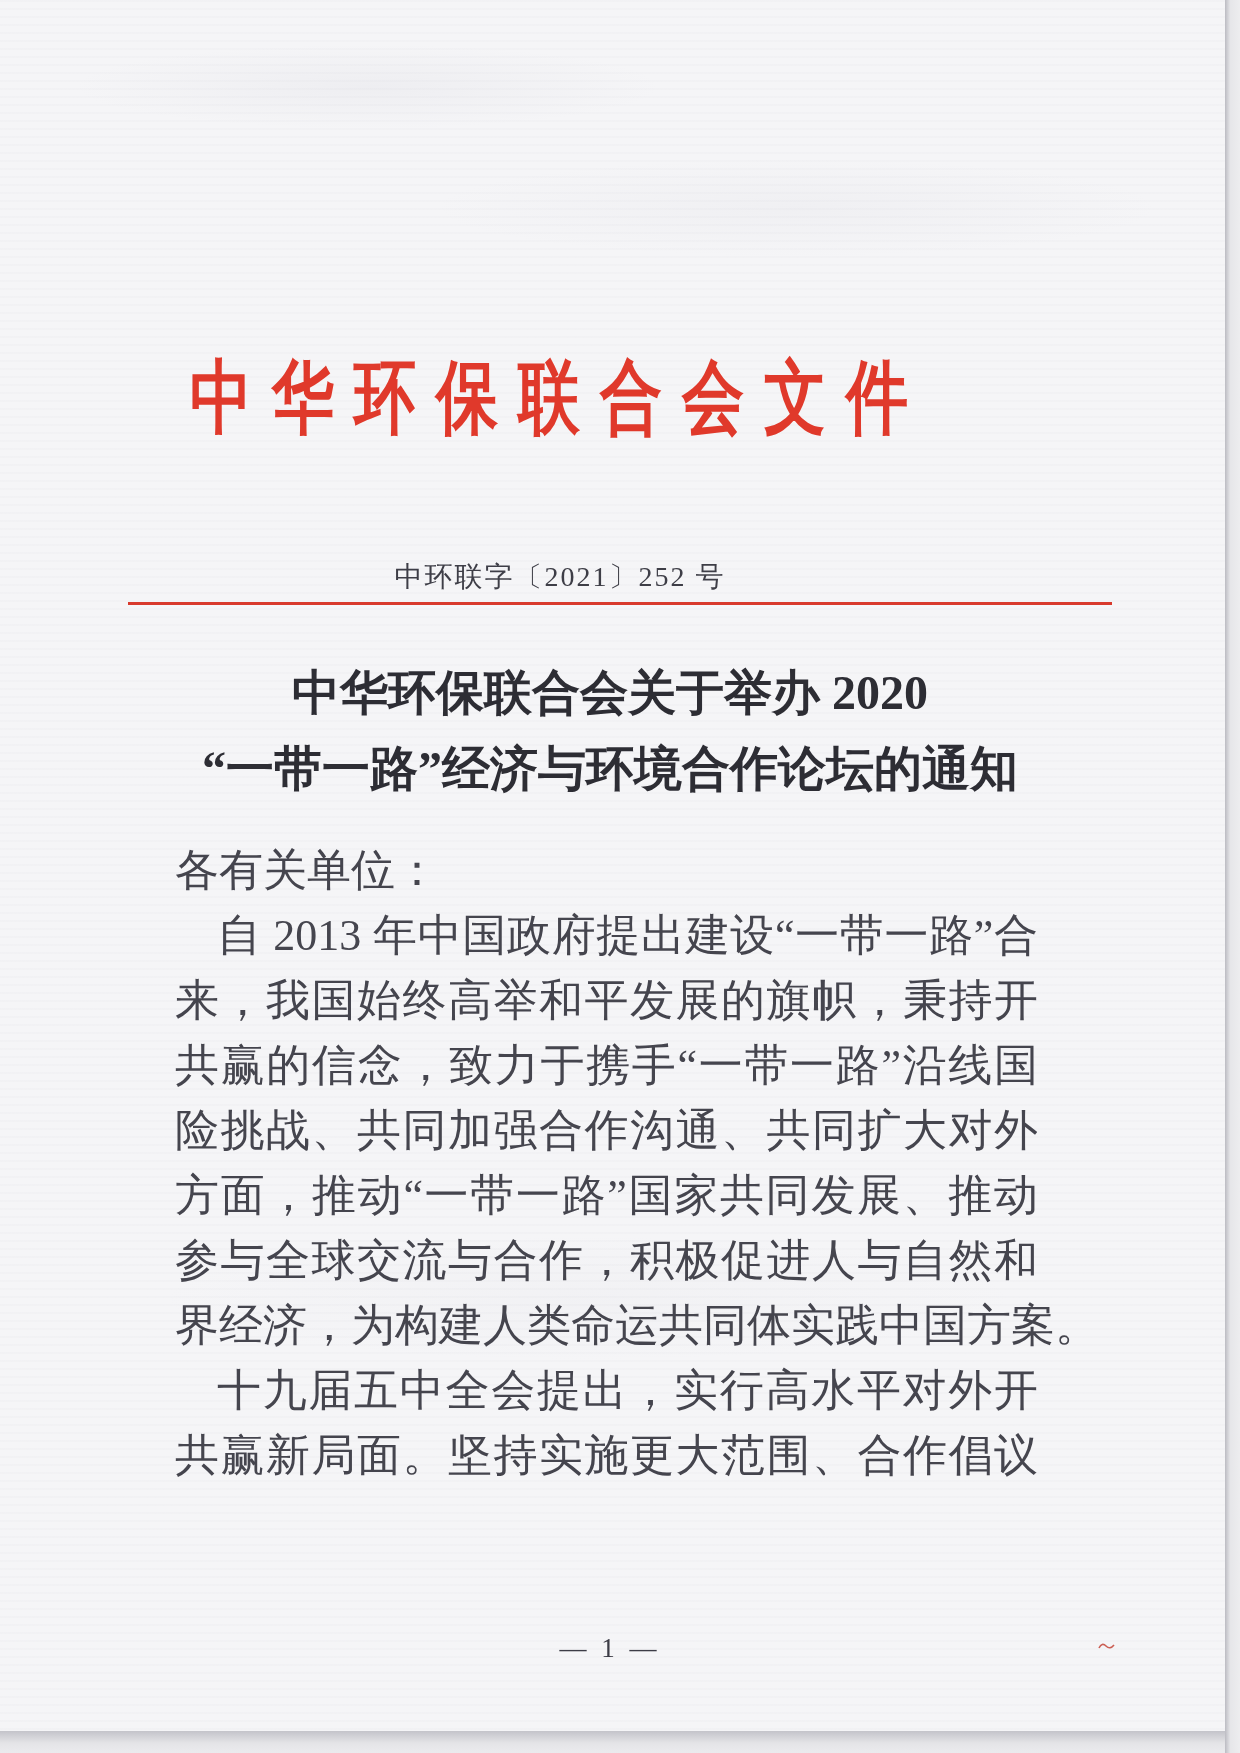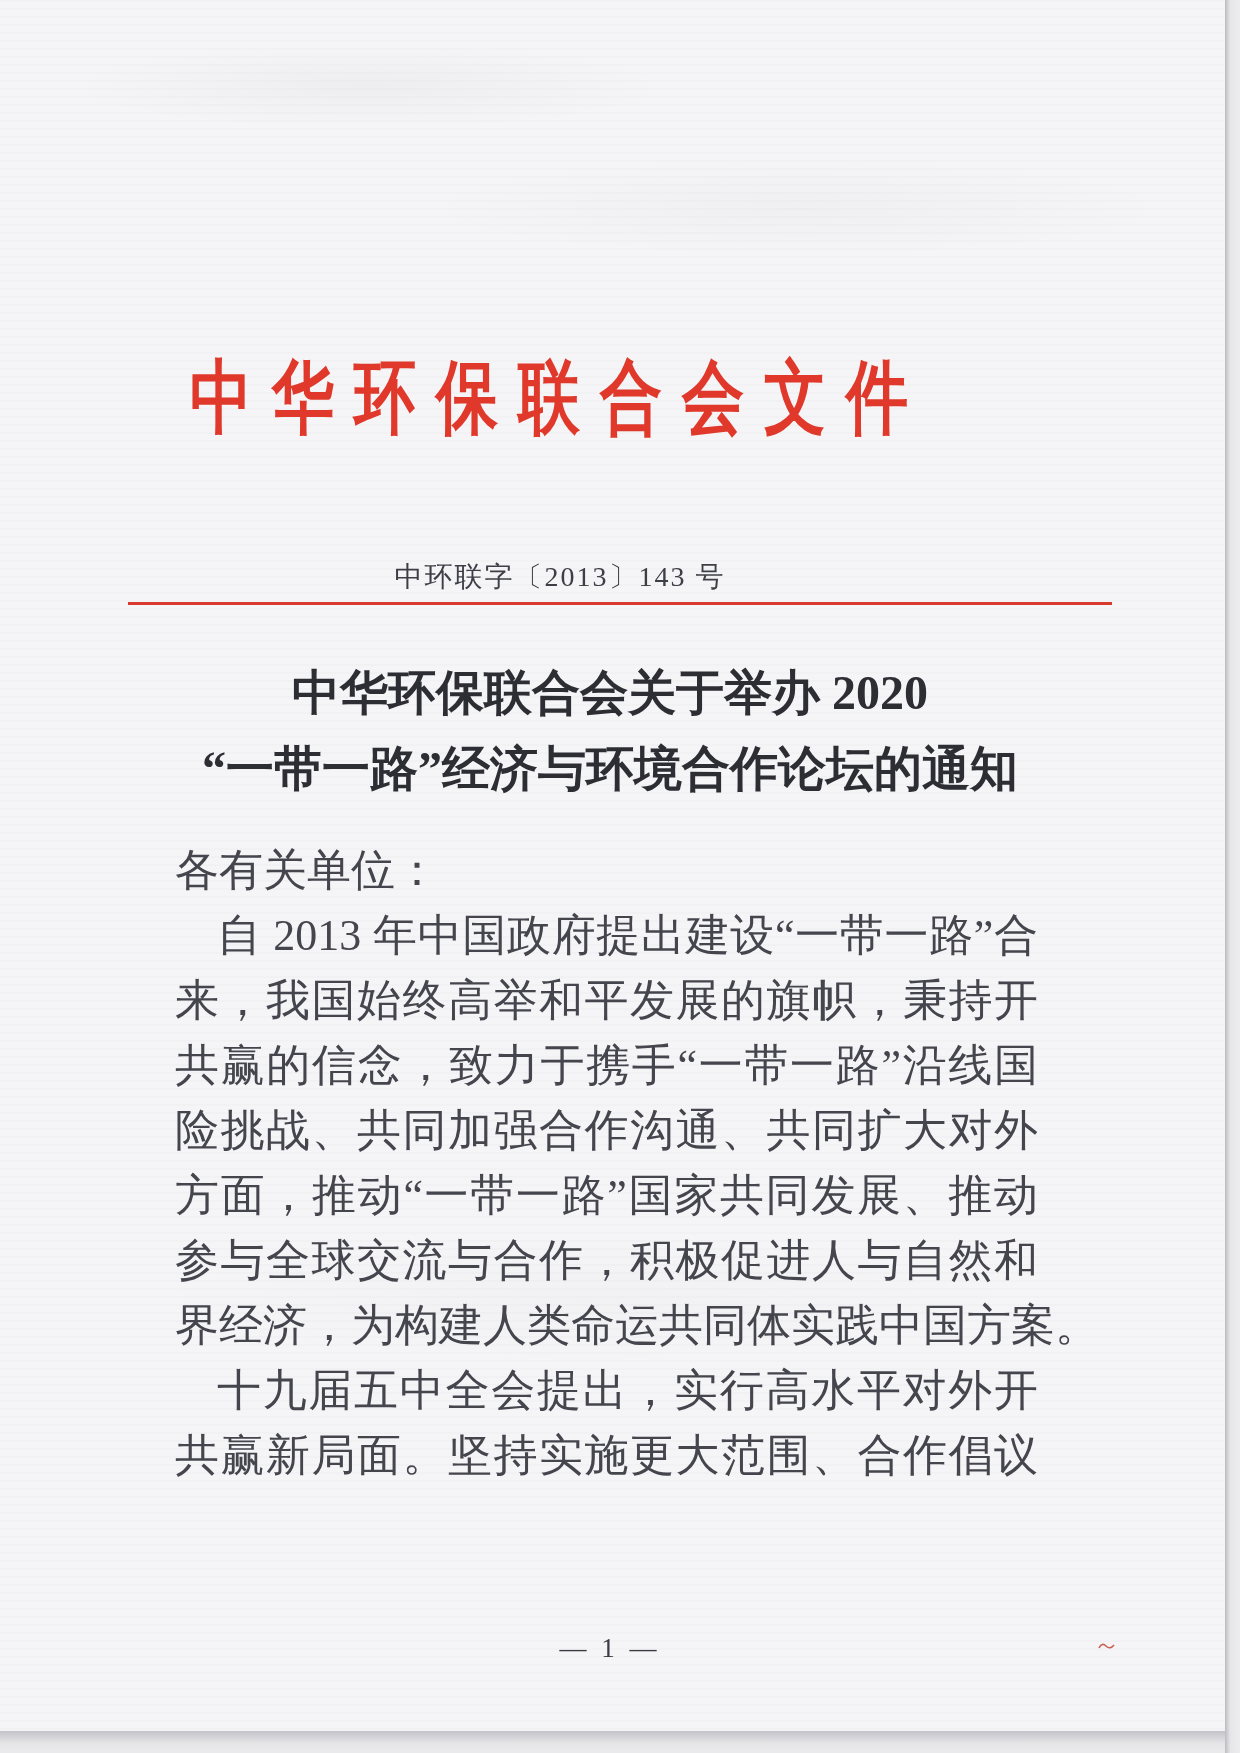--- a/index.html
+++ b/index.html
@@ -67,21 +67,21 @@
 </style>
 </head>
 <body>
 
 <div class="page">
 
   <div class="paper"></div>
 
   <div class="org-header">中华环保联合会文件</div>
 
-  <div class="doc-no">中环联字〔2013〕143 号</div>
+  <div class="doc-no">中环联字〔2021〕252 号</div>
 
   <div class="red-rule"></div>
 
   <div class="title">
     <div>中华环保联合会关于举办 2020</div>
     <div>“一带一路”经济与环境合作论坛的通知</div>
   </div>
 
   <div class="doc-body">
     <div class="line">各有关单位：</div>

